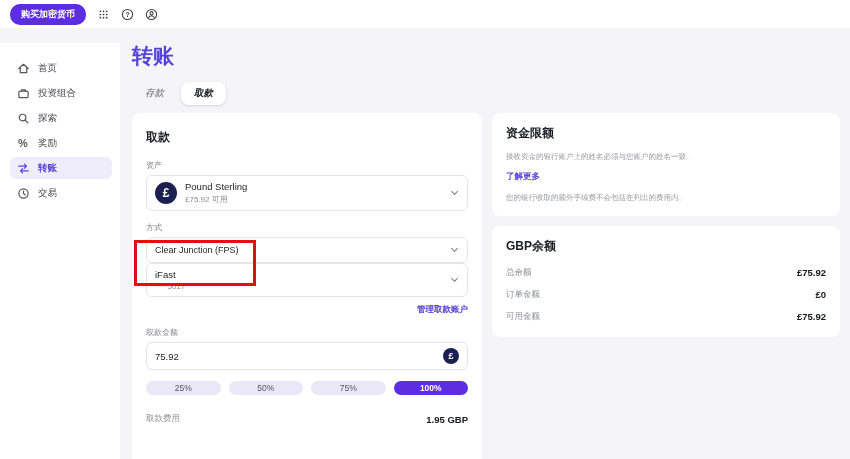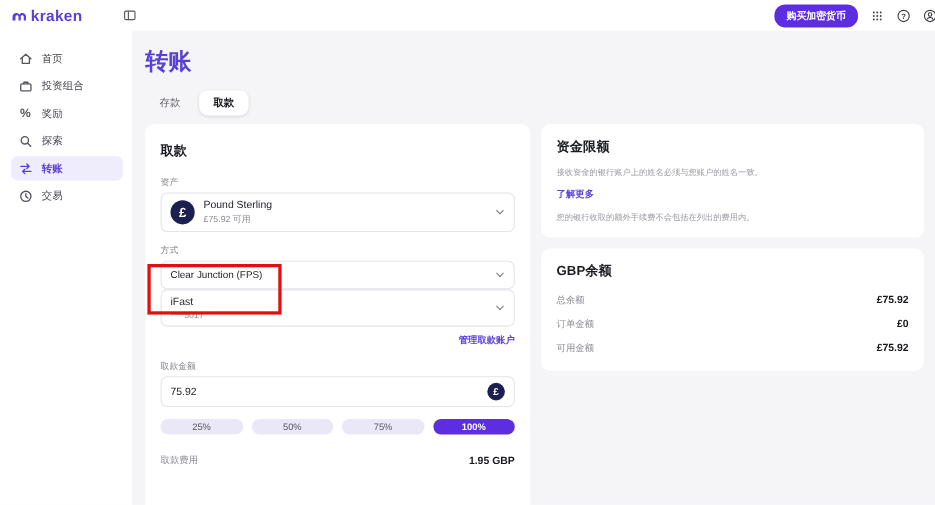--- a/index.html
+++ b/index.html
@@ -20,36 +20,36 @@
   .panel-icon svg, .logo-mark svg { display:block; }
   .topbar-right { display:flex; align-items:center; gap:10px; }
   .buy-btn {
     border:none; background:#5d2de2; color:#fff; font-family:inherit;
     font-size:9px; font-weight:bold; padding:4px 11px; border-radius:10px; cursor:pointer;
   }
   .tb-icon { display:flex; align-items:center; justify-content:center; width:14px; height:14px; color:#3c3d45; cursor:pointer; }
   .avatar-cut { margin-right:-8px; }
   
   .sidebar {
-    position:absolute; top:28px; left:0; bottom:0; width:120px; background:#fff;
+    position:absolute; top:43px; left:0; bottom:0; width:120px; background:#fff;
     padding:14px 8px 0 10px; z-index:2;
   }
   .side-item {
     display:flex; align-items:center; gap:8px; padding:4px 6px; margin-bottom:3px;
     border-radius:6px; color:#46474f; font-size:9.5px; cursor:pointer;
   }
   .side-item .s-icon { width:14px; height:14px; display:flex; align-items:center; justify-content:center; color:#55565e; }
   .side-item.active { background:#efecfb; color:#5741d9; font-weight:bold; }
   .side-item.active .s-icon { color:#5741d9; }
   .glyph-percent::before { content:"%"; font-size:11px; font-weight:bold; }
   
   .main { position:absolute; left:120px; top:28px; right:0; bottom:0; padding:10px 5px 0 12px; }
   .page-title { font-size:21px; font-weight:bold; color:#5741d9; margin:4px 0 12px; }
   .tabs { display:flex; gap:4px; margin-bottom:8px; font-size:9.5px; }
-  .tab { padding:5px 13px; color:#5f6068; cursor:pointer; border-radius:8px; }
+  .tab { padding:5px 13px; color:#5f6068; cursor:pointer; border-radius:8px;font-style:italic; }
   .tab.active { background:#fff; box-shadow:0 1px 3px rgba(20,20,40,.14); font-weight:bold; color:#17181d; }
   .columns { display:flex; gap:10px; align-items:flex-start; }
   .card { background:#fff; border-radius:8px; padding:12px 14px; }
   
   .withdraw-card { width:350px; height:420px; padding:16px 14px; }
   .card-h { font-size:12px; font-weight:bold; color:#1c1d24; }
   .wd-h { margin-bottom:14px; }
   .field-label { font-size:8px; color:#83848d; margin:11px 0 4px; }
   .select {
     position:relative; border:1px solid #e4e4ea; border-radius:6px; background:#fff;
@@ -104,36 +104,20 @@
     position:absolute; left:134px; top:240px; width:122px; height:46px;
     border:3px solid #e10f0f; z-index:9; pointer-events:none;
   }
 </style>
 </head>
 <body>
 
 <div class="app">
 
   <header class="topbar">
-    <div class="topbar-left">
-      <div class="logo">
-        <span class="logo-mark">
-          <svg width="15" height="11" viewBox="0 0 22 14" fill="#5741d9">
-              <path d="M2 13 V8 c0-3 2.2-5 5-5 1.8 0 3.2.9 4 2.3 C11.8 3.9 13.2 3 15 3 c2.8 0 5 2 5 5 v5 h-3 V8 c0-1.2-.8-2-2-2 s-2 .8-2 2 v5 h-3 V8 c0-1.2-.8-2-2-2 s-2 .8-2 2 v5 z"></path>
-            </svg>
-        </span>
-        <span class="logo-word">kraken</span>
-      </div>
-      <span class="panel-icon tb-icon">
-        <svg width="12" height="12" viewBox="0 0 14 14" fill="none" stroke="#55565e" stroke-width="1.2">
-            <rect x="1.5" y="2.5" width="11" height="9" rx="1.5"></rect>
-            <line x1="5.5" y1="2.5" x2="5.5" y2="11.5"></line>
-          </svg>
-      </span>
-    </div>
     <div class="topbar-right">
       <button class="buy-btn">购买加密货币</button>
       <span class="tb-icon">
         <svg width="11" height="11" viewBox="0 0 14 14" fill="#3c3d45">
             <circle cx="3" cy="3" r="1.1"></circle>
             <circle cx="7" cy="3" r="1.1"></circle>
             <circle cx="11" cy="3" r="1.1"></circle>
             <circle cx="3" cy="7" r="1.1"></circle>
             <circle cx="7" cy="7" r="1.1"></circle>
             <circle cx="11" cy="7" r="1.1"></circle>
@@ -170,31 +154,31 @@
     <div class="side-item">
       <span class="s-icon">
         <svg width="13" height="13" viewBox="0 0 14 14" fill="none" stroke="currentColor" stroke-width="1.3" stroke-linecap="round" stroke-linejoin="round">
             <rect x="2" y="4.5" width="10" height="7" rx="1.2"></rect>
             <path d="M5 4.5 V3 h4 v1.5"></path>
           </svg>
       </span>
       <span>投资组合</span>
     </div>
     <div class="side-item">
-      <span class="s-icon glyph-percent"></span>
-      <span>奖励</span>
-    </div>
-    <div class="side-item">
       <span class="s-icon">
         <svg width="13" height="13" viewBox="0 0 14 14" fill="none" stroke="currentColor" stroke-width="1.3" stroke-linecap="round">
             <circle cx="6" cy="6" r="3.6"></circle>
             <line x1="8.8" y1="8.8" x2="11.8" y2="11.8"></line>
           </svg>
       </span>
       <span>探索</span>
+    </div>
+    <div class="side-item">
+      <span class="s-icon glyph-percent"></span>
+      <span>奖励</span>
     </div>
     <div class="side-item active">
       <span class="s-icon">
         <svg width="13" height="13" viewBox="0 0 14 14" fill="none" stroke="currentColor" stroke-width="1.3" stroke-linecap="round" stroke-linejoin="round">
             <path d="M2 4.5 h8 M8 2.3 L10.2 4.5 L8 6.7"></path>
             <path d="M12 9.5 H4 M6 7.3 L3.8 9.5 L6 11.7"></path>
           </svg>
       </span>
       <span>转账</span>
     </div>

